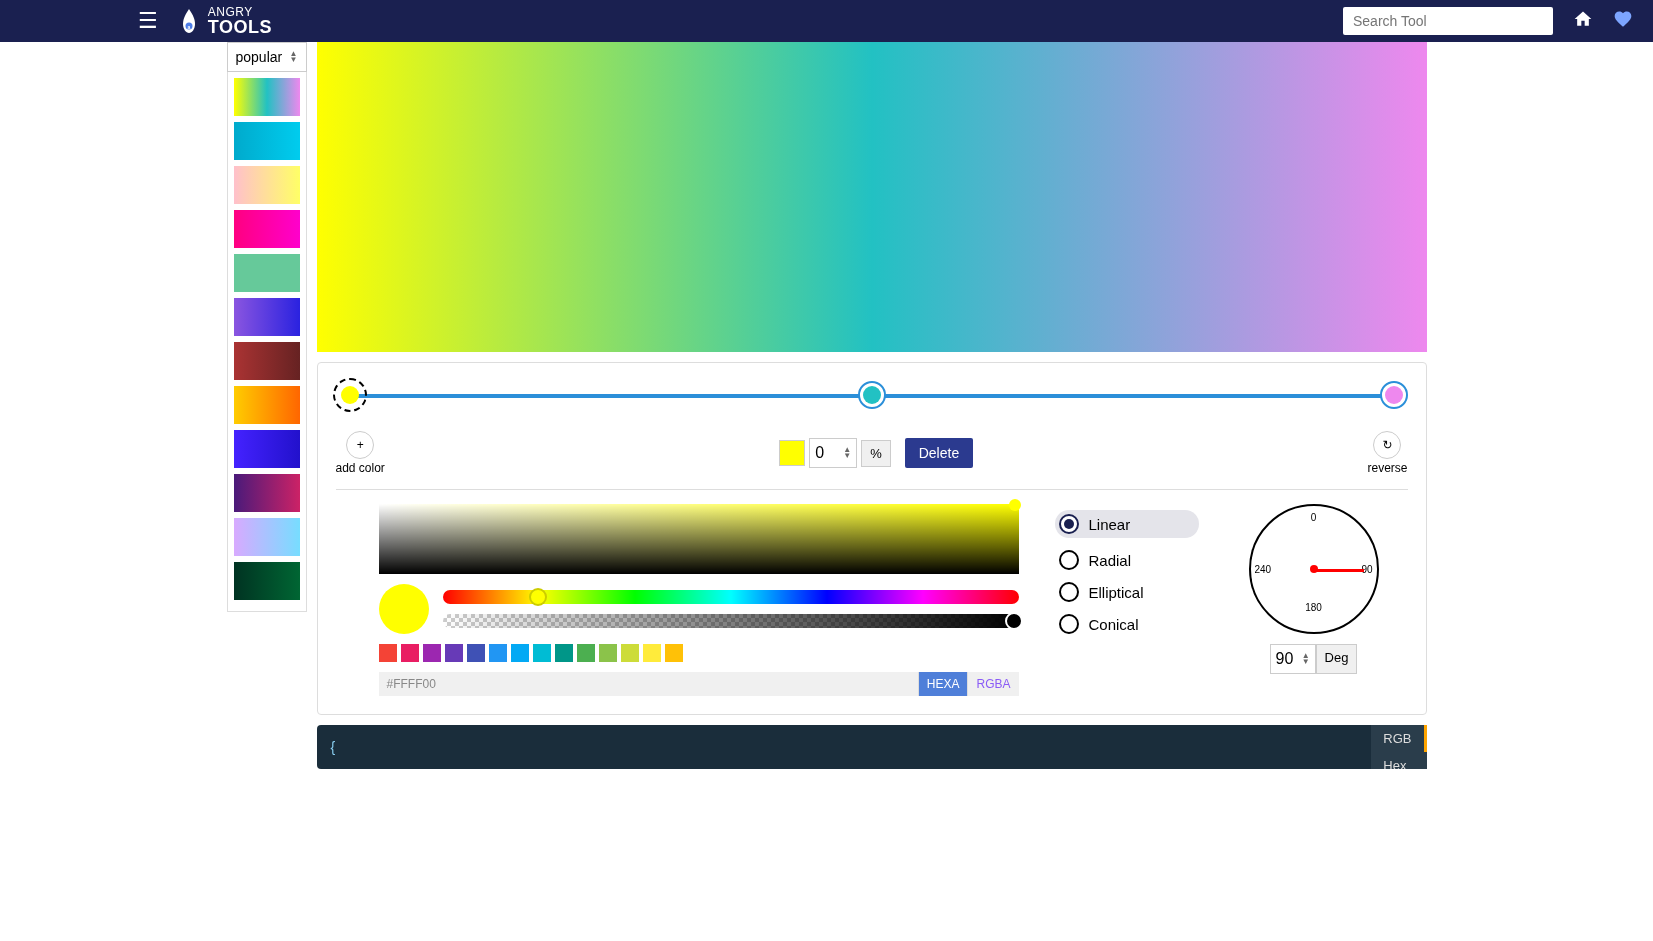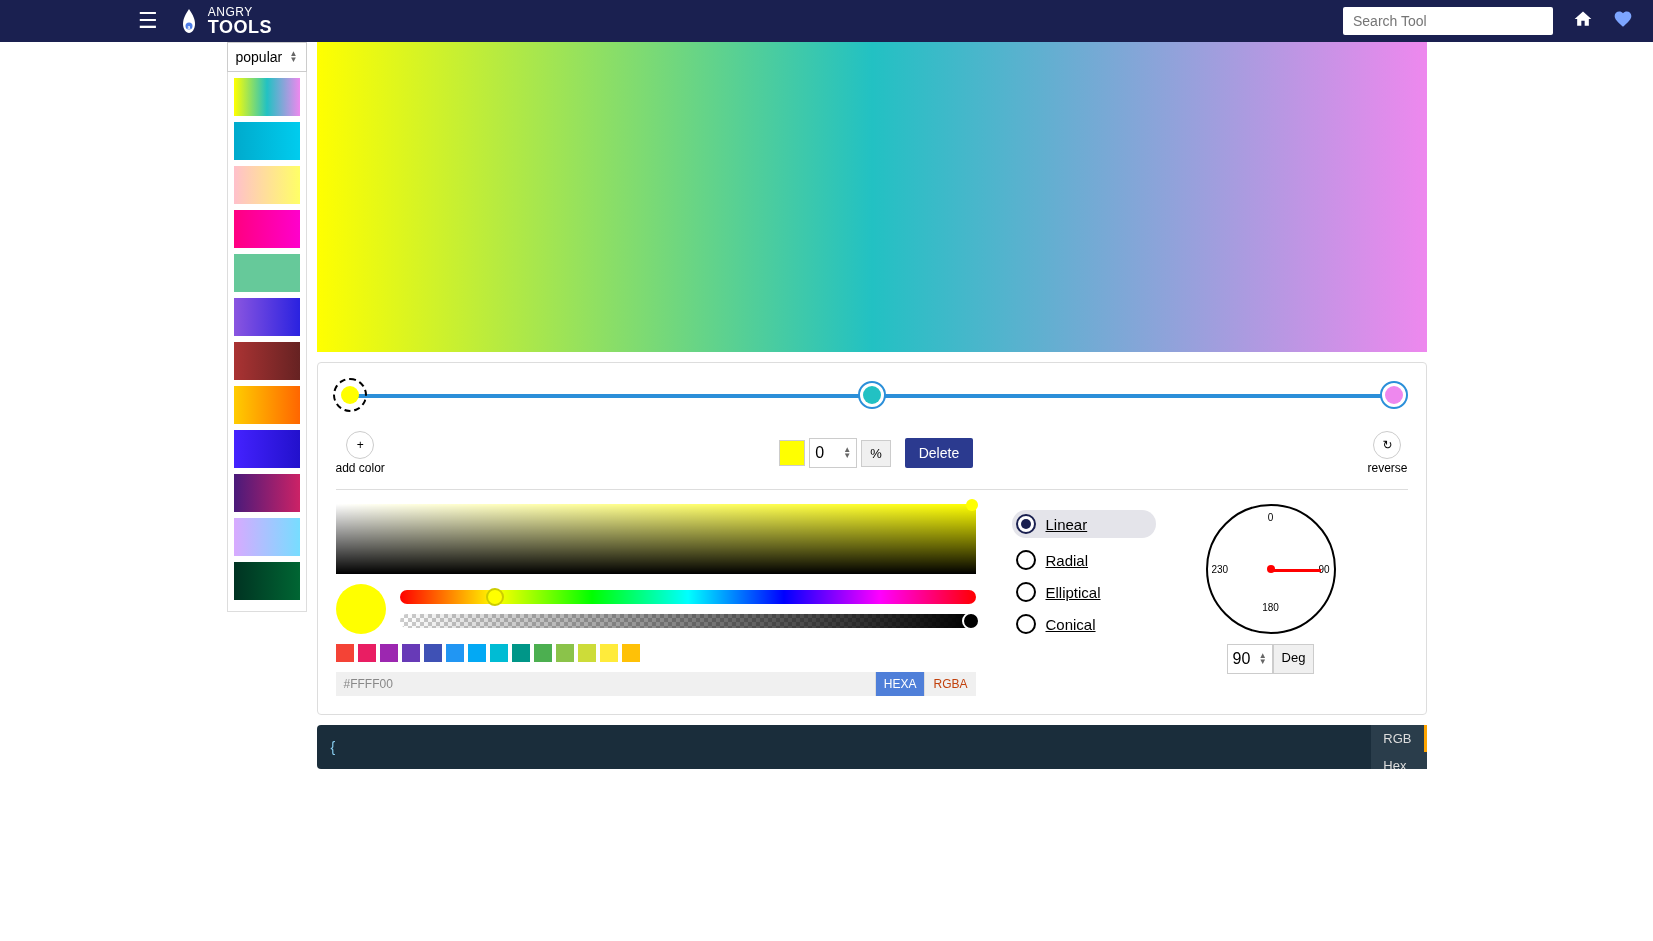--- a/index.html
+++ b/index.html
@@ -167,21 +167,21 @@
   display: flex;
   align-items: center;
   justify-content: center;
   cursor: pointer;
   margin: 0 auto 2px;
 }
 
 
 .bottom-section { display: flex; gap: 40px; margin-top: 14px; }
 
-.picker-col { flex: 0 0 640px; }
+.picker-col { flex: 0 0 640px; margin-left: 43px; }
 .sat-box {
   height: 70px;
   position: relative;
   background: linear-gradient(to bottom, transparent, #000), linear-gradient(to right, #fff, #ffff00);
   cursor: crosshair;
 }
 .sat-cursor {
   position: absolute;
   width: 12px;
   height: 12px;
@@ -233,25 +233,25 @@
   background: #000;
   border: 2px solid #fff;
   border-radius: 50%;
   top: -2px;
   right: -4px;
 }
 .swatches-row { display: flex; gap: 4px; margin-top: 10px; }
 .swatch { width: 18px; height: 18px; cursor: pointer; }
 .hex-row { display: flex; align-items: center; margin-top: 10px; font-size: 12px; }
 .hex-val { flex: 1; background: #f0f0f0; padding: 5px 8px; color: #888; }
-.fmt-btn { padding: 5px 8px; cursor: pointer; border-left: 1px solid #ddd; background: #f0f0f0; color: #c2410c; }
+.fmt-btn { padding: 5px 8px; cursor: pointer; border-left: 1px solid #ddd; background: #f0f0f0; color: #8b5cf6; }
 .fmt-btn.active { background: #4f7fd9; color: #fff; }
 
 .type-col { flex: 0 0 140px; display: flex; flex-direction: column; gap: 12px; padding-top: 6px; }
-.type-row { display: flex; align-items: center; gap: 10px; cursor: pointer; font-size: 15px; text-decoration: underline; }
+.type-row { display: flex; align-items: center; gap: 10px; cursor: pointer; font-size: 15px; }
 .radio-outer {
   width: 20px;
   height: 20px;
   border: 2px solid #000;
   border-radius: 50%;
   display: flex;
   align-items: center;
   justify-content: center;
 }
 .radio-outer.checked { background: #fff; border-color: #1a2050; }
@@ -506,21 +506,21 @@
                 <div class="radio-outer"></div>
                 <span>Conical</span>
               </div>
             </div>
 
           <div class="angle-col">
             <div class="angle-dial">
               <span class="dial-tick" style="top:6px;left:50%;transform:translateX(-50%)">0</span>
               <span class="dial-tick" style="right:4px;top:50%;transform:translateY(-50%)">90</span>
               <span class="dial-tick" style="bottom:19px;left:50%;transform:translateX(-50%)">180</span>
-              <span class="dial-tick" style="left:4px;top:50%;transform:translateY(-50%)">230</span>
+              <span class="dial-tick" style="left:4px;top:50%;transform:translateY(-50%)">240</span>
               <div class="dial-hand"></div>
               <div class="dial-center"></div>
             </div>
             <div class="angle-input-row">
               <div class="angle-input">
                 <span>90</span>
                 <span class="chevrons">▲<br>▼</span>
               </div>
               <div class="unit-box">Deg</div>
             </div>

